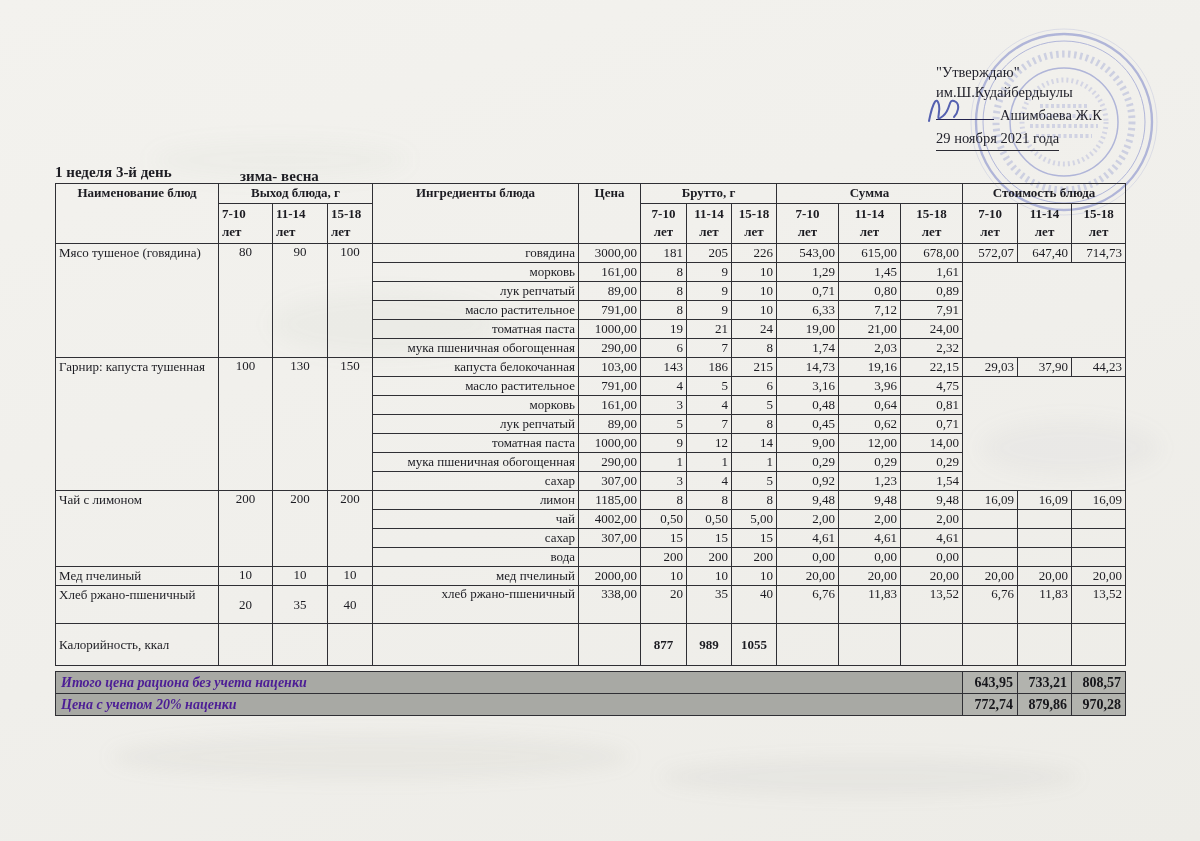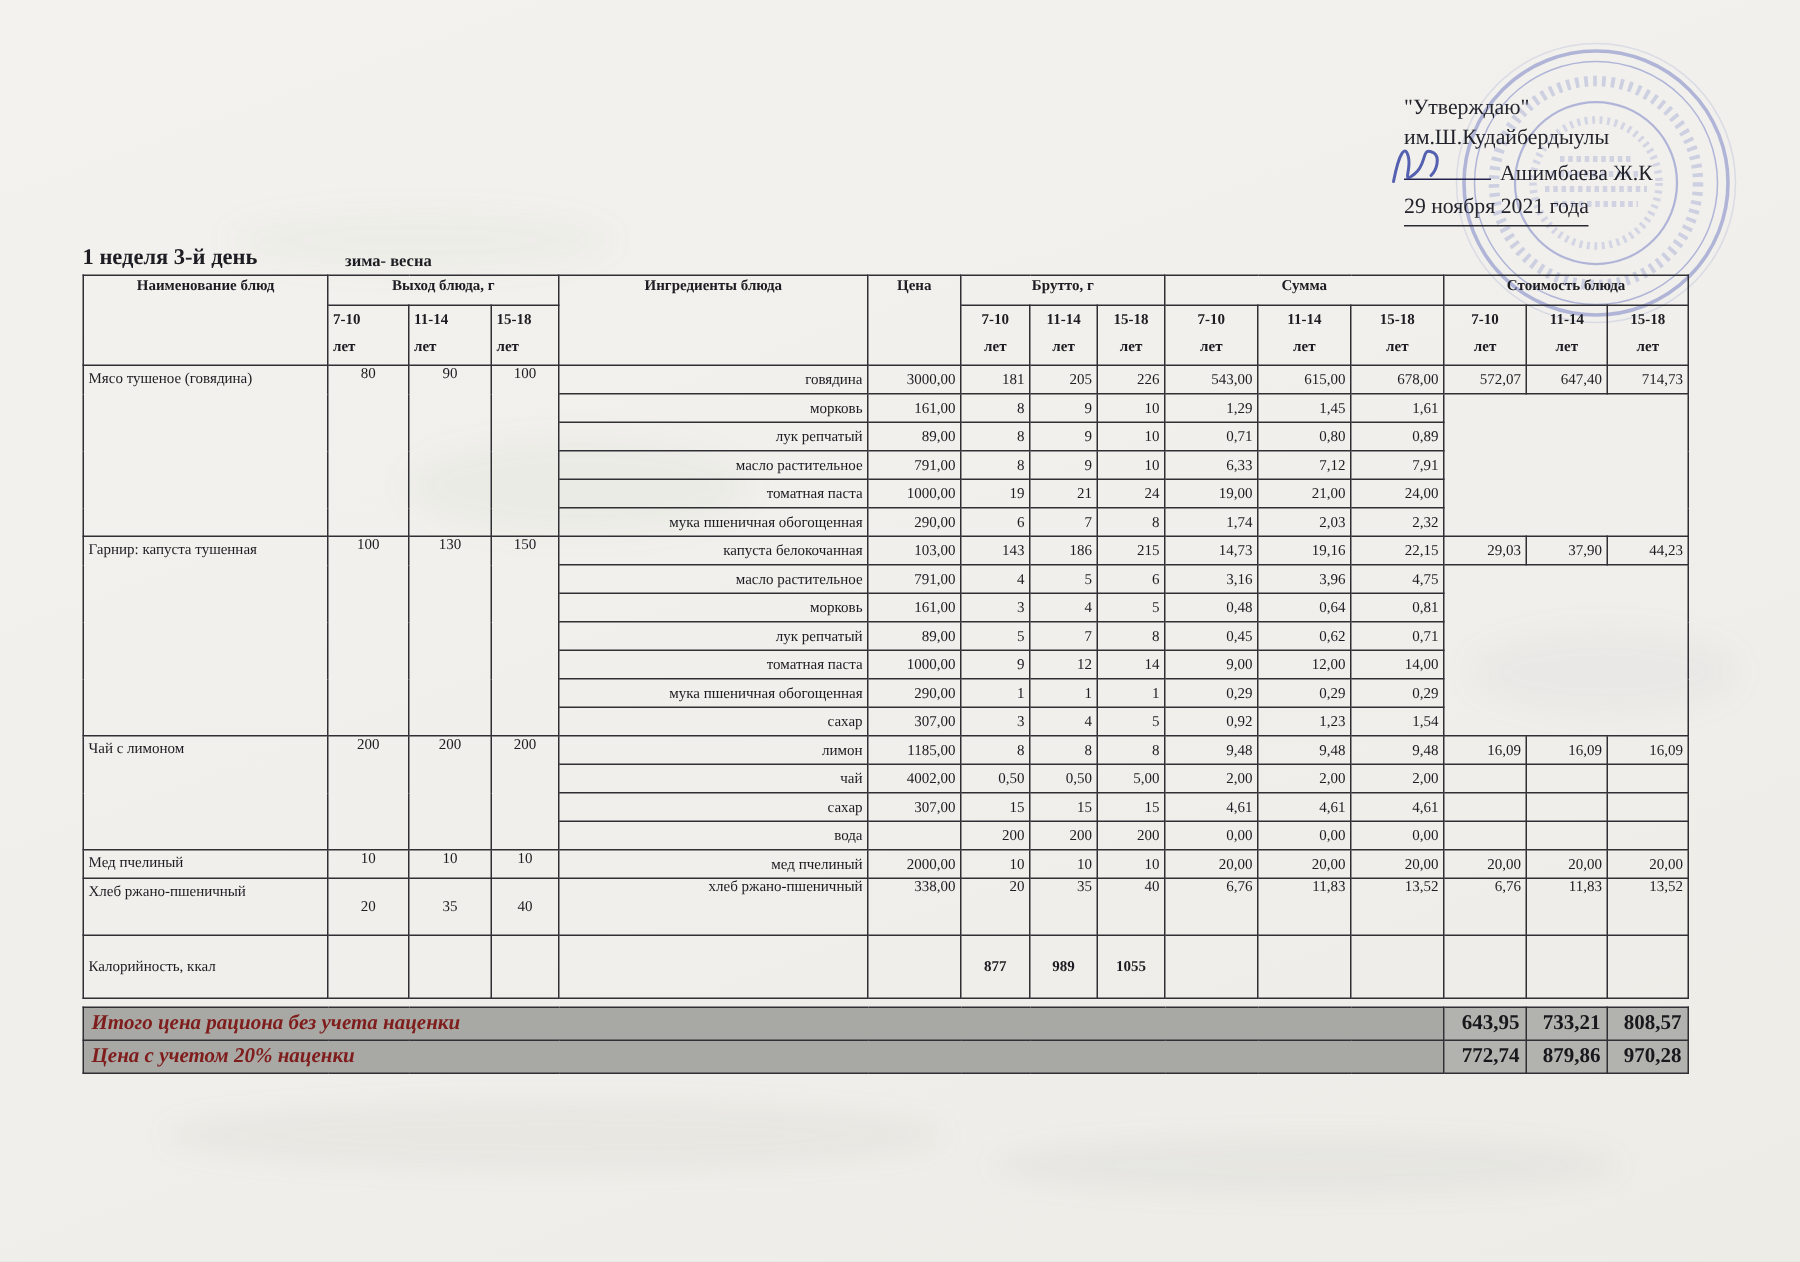--- a/index.html
+++ b/index.html
@@ -19,26 +19,26 @@
   
   .stamp { position:absolute; left:948px; top:28px; width:232px; height:192px; }
   .approval { position:absolute; left:936px; top:63px; width:230px; font-size:14.5px; line-height:19.5px; color:#23232c; }
   .approval .sig-row { position:relative; margin-top:3px; height:22px; }
   .sig-rule { display:inline-block; width:58px; height:15px; border-bottom:1.6px solid #24244f; margin-right:6px; }
   .sig-scribble { position:absolute; left:-12px; top:-14px; }
   .approval .date-line { display:inline-block; border-bottom:1.6px solid #2a2a33; padding-bottom:1px; margin-top:2px;text-align:center; }
 
   
   .title-day { position:absolute; left:55px; top:164px; font-size:15px; font-weight:bold; }
-  .title-season { position:absolute; left:230px; top:168px; font-size:11px; font-weight:bold; }
+  .title-season { position:absolute; left:240px; top:168px; font-size:15px; font-weight:bold; }
 
   
   table.menu {
     position:absolute; left:55px; top:183px; width:1070px;
-    border-collapse:collapse; table-layout:fixed; font-size:10px; color:#1c1c22;
+    border-collapse:collapse; table-layout:fixed; font-size:13px; color:#1c1c22;
   }
   table.menu th, table.menu td { border:1px solid #2f2f34; padding:0 3px; overflow:hidden; }
   table.menu thead th { font-weight:bold; vertical-align:top; padding-top:1px; }
   tr.h1 { height:20px; }
   tr.h2 { height:40px; }
   tr.r  { height:19px; }
   tr.tall38 { height:38px; }
   tr.tall42 { height:42px; }
   .age-l { text-align:left; font-weight:bold; line-height:18px; }
   .age-c { text-align:center; font-weight:bold; line-height:18px; }
@@ -51,21 +51,21 @@
   td.cal-label { font-weight:normal; vertical-align:middle; padding-left:4px; }
   td.cal-num   { font-weight:bold; text-align:center; vertical-align:middle; }
   td.merged-empty { border:1px solid #2f2f34; }
 
   
   table.totals {
     position:absolute; left:55px; top:671px; width:1070px;
     border-collapse:collapse; table-layout:fixed; font-size:14px;
   }
   table.totals td { border:1px solid #2f2f34; height:22px; }
-  td.tot-label { background:#a8a9a4; font-weight:bold; font-style:italic; padding-left:5px; color:#7f1d1d; }
+  td.tot-label { background:#a8a9a4; font-weight:bold; font-style:italic; padding-left:5px; color:#4c1d95; }
   td.tot-val   { background:#b2b3ae; font-weight:bold; text-align:right; padding-right:4px; color:#17171c; }
 </style>
 </head>
 <body>
 
 <div class="page">
 
   <div class="smudge sm1"></div>
   <div class="smudge sm2"></div>
   <div class="smudge sm3"></div>

